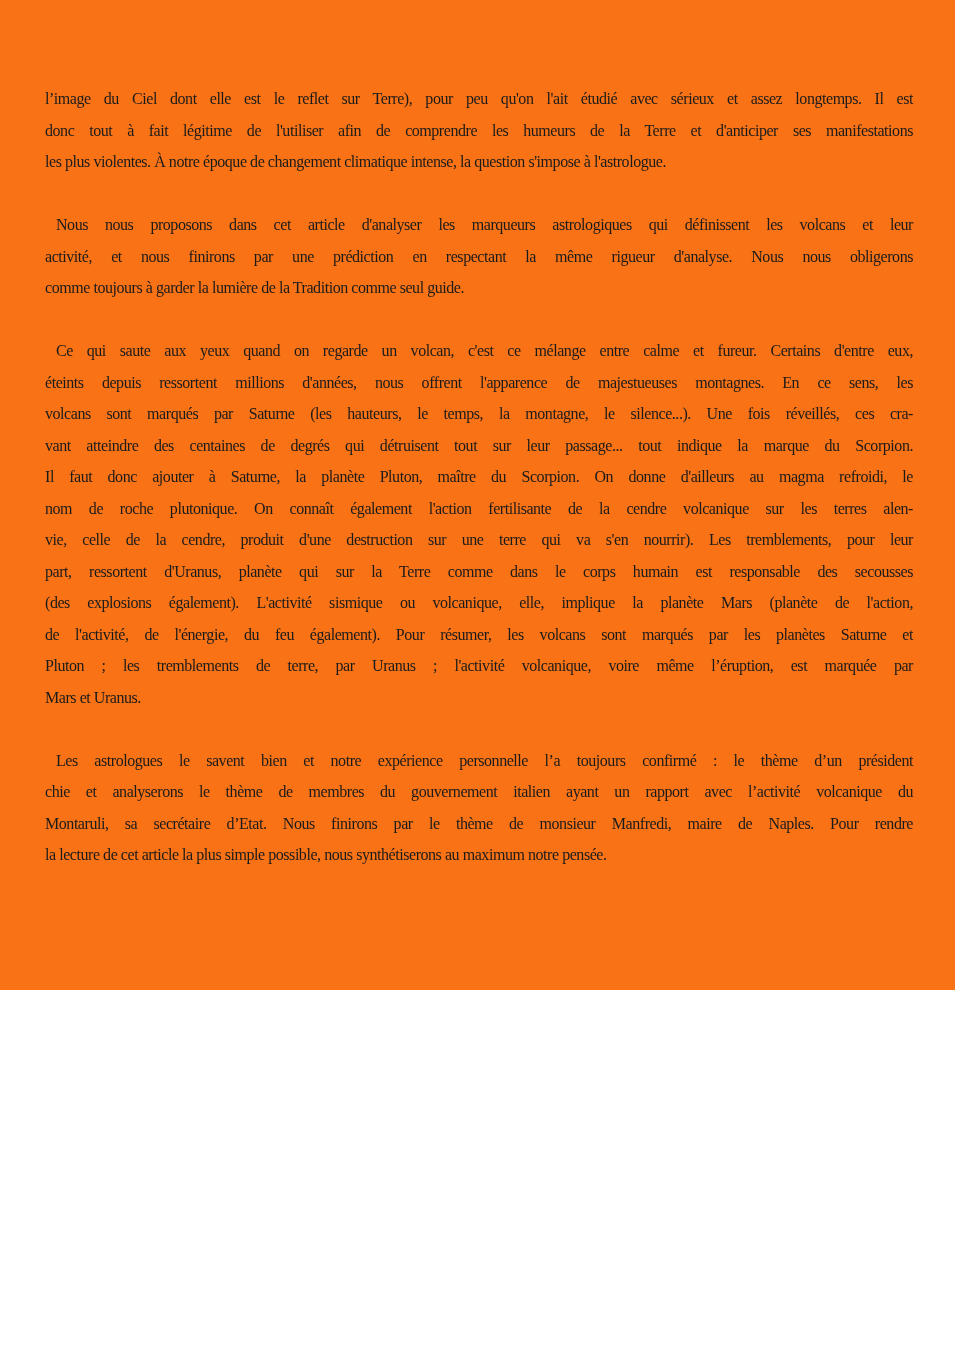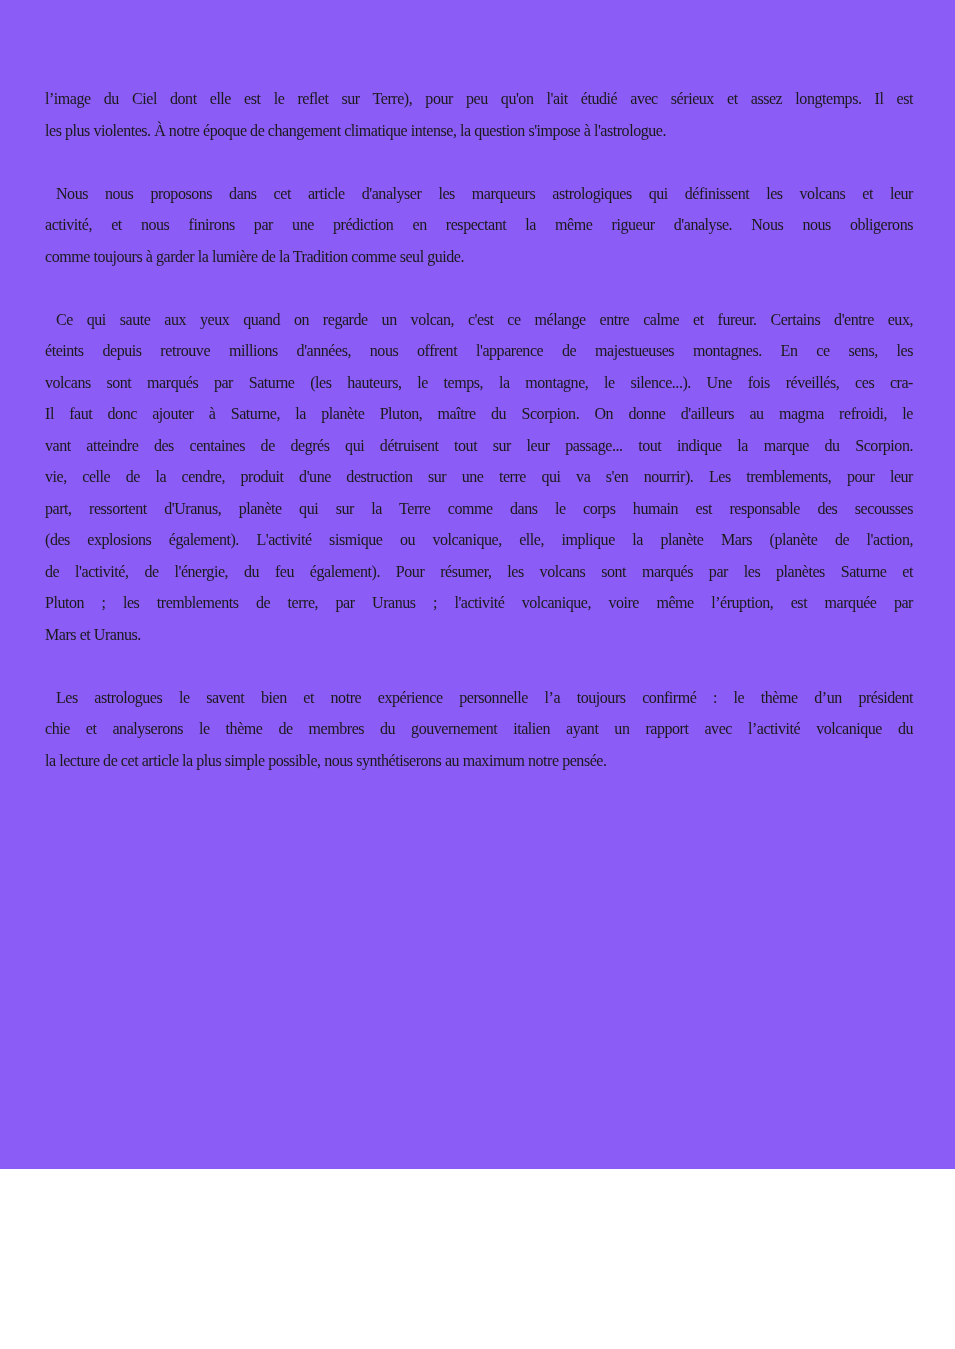--- a/index.html
+++ b/index.html
@@ -3,22 +3,22 @@
 <meta charset="utf-8">
 <style>
   html, body {
     margin: 0;
     padding: 0;
     background: #ffffff;
   }
   .page {
     position: relative;
     width: 955px;
-    height: 1169px;
-    background: #8b5cf6;
+    height: 990px;
+    background: #f97316;
     overflow: hidden;
     font-family: "Liberation Serif", "DejaVu Serif", serif;
     color: #1b1b1b;
   }
   .page-body {
     position: absolute;
     left: 45px;
     top: 83px;
     width: 868px;
     font-size: 16px;
@@ -53,40 +53,43 @@
     color: #1b1b1b;
   }
 </style>
 </head>
 <body>
 
 <div class="page">
   <main class="page-body" id="page-body">
       <div class="paragraph">
         <div class="line">l’image du Ciel dont elle est le reflet sur Terre), pour peu qu'on l'ait étudié avec sérieux et assez longtemps. Il est</div>
+        <div class="line">donc tout à fait légitime de l'utiliser afin de comprendre les humeurs de la Terre et d'anticiper ses manifestations</div>
         <div class="line last">les plus violentes. À notre époque de changement climatique intense, la question s'impose à l'astrologue.</div>
       </div>
       <div class="paragraph">
         <div class="line indent">Nous nous proposons dans cet article d'analyser les marqueurs astrologiques qui définissent les volcans et leur</div>
         <div class="line">activité, et nous finirons par une prédiction en respectant la même rigueur d'analyse. Nous nous obligerons</div>
         <div class="line last">comme toujours à garder la lumière de la Tradition comme seul guide.</div>
       </div>
       <div class="paragraph">
         <div class="line indent">Ce qui saute aux yeux quand on regarde un volcan, c'est ce mélange entre calme et fureur. Certains d'entre eux,</div>
-        <div class="line">éteints depuis retrouve millions d'années, nous offrent l'apparence de majestueuses montagnes. En ce sens, les</div>
+        <div class="line">éteints depuis ressortent millions d'années, nous offrent l'apparence de majestueuses montagnes. En ce sens, les</div>
         <div class="line">volcans sont marqués par Saturne (les hauteurs, le temps, la montagne, le silence...). Une fois réveillés, ces cra-</div>
+        <div class="line">vant atteindre des centaines de degrés qui détruisent tout sur leur passage... tout indique la marque du Scorpion.</div>
         <div class="line">Il faut donc ajouter à Saturne, la planète Pluton, maître du Scorpion. On donne d'ailleurs au magma refroidi, le</div>
-        <div class="line">vant atteindre des centaines de degrés qui détruisent tout sur leur passage... tout indique la marque du Scorpion.</div>
+        <div class="line">nom de roche plutonique. On connaît également l'action fertilisante de la cendre volcanique sur les terres alen-</div>
         <div class="line">vie, celle de la cendre, produit d'une destruction sur une terre qui va s'en nourrir). Les tremblements, pour leur</div>
         <div class="line">part, ressortent d'Uranus, planète qui sur la Terre comme dans le corps humain est responsable des secousses</div>
         <div class="line">(des explosions également). L'activité sismique ou volcanique, elle, implique la planète Mars (planète de l'action,</div>
         <div class="line">de l'activité, de l'énergie, du feu également). Pour résumer, les volcans sont marqués par les planètes Saturne et</div>
         <div class="line">Pluton ; les tremblements de terre, par Uranus ; l'activité volcanique, voire même l’éruption, est marquée par</div>
         <div class="line last">Mars et Uranus.</div>
       </div>
       <div class="paragraph">
         <div class="line indent">Les astrologues le savent bien et notre expérience personnelle l’a toujours confirmé : le thème d’un président</div>
         <div class="line">chie et analyserons le thème de membres du gouvernement italien ayant un rapport avec l’activité volcanique du</div>
+        <div class="line">Montaruli, sa secrétaire d’Etat. Nous finirons par le thème de monsieur Manfredi, maire de Naples. Pour rendre</div>
         <div class="line last">la lecture de cet article la plus simple possible, nous synthétiserons au maximum notre pensée.</div>
       </div>
     </main>
   <div class="page-number">2</div>
 </div>
 
 </body></html>

